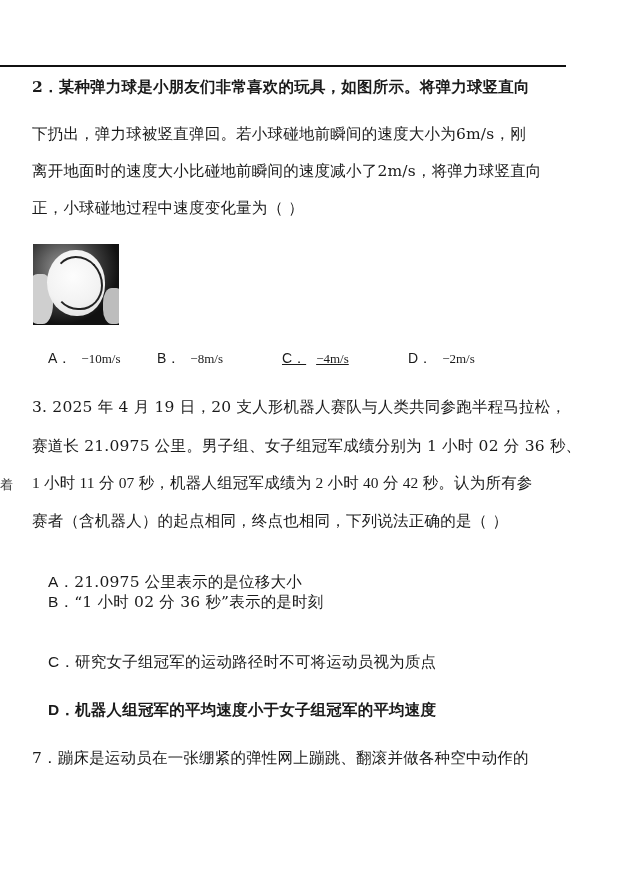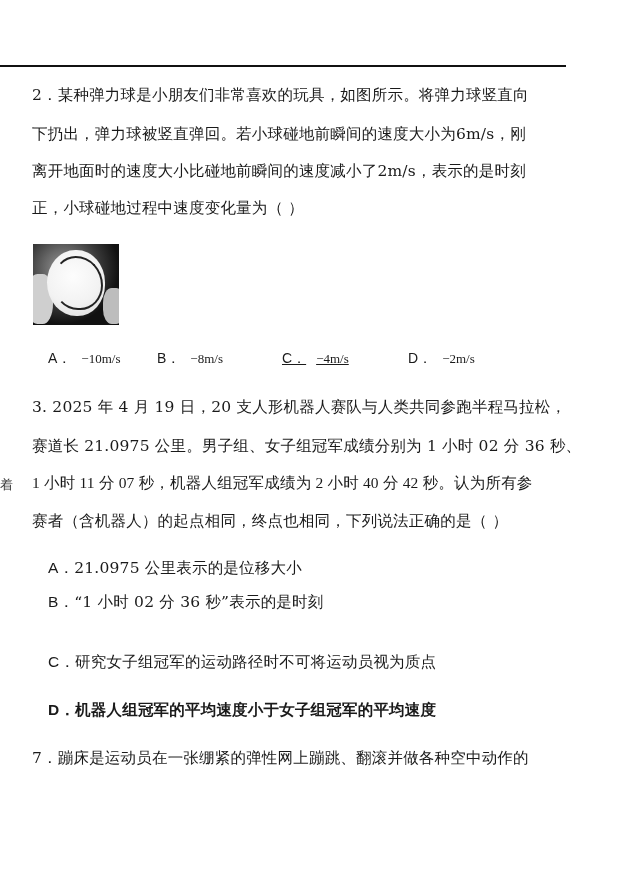--- a/index.html
+++ b/index.html
@@ -46,23 +46,23 @@
   .opt .val { font-family: "Liberation Serif", serif; font-size: 13px; }
   .margin-mark {
     position: absolute; left: 0; top: 476px; font-size: 13px; color: #333;
   }
 </style>
 </head>
 <body>
 
 <div class="rule"></div>
 
-<div class="line" style="top:85px;">2．某种弹力球是小朋友们非常喜欢的玩具，如图所示。将弹力球竖直向</div>
+<div class="line" style="top:77px;font-weight:bold;">2．某种弹力球是小朋友们非常喜欢的玩具，如图所示。将弹力球竖直向</div>
 <div class="line" style="top:124px;">下扔出，弹力球被竖直弹回。若小球碰地前瞬间的速度大小为6m/s，刚</div>
-<div class="line" style="top:161px;">离开地面时的速度大小比碰地前瞬间的速度减小了2m/s，表示的是时刻</div>
+<div class="line" style="top:161px;">离开地面时的速度大小比碰地前瞬间的速度减小了2m/s，将弹力球竖直向</div>
 <div class="line" style="top:198px;">正，小球碰地过程中速度变化量为（    ）</div>
 
 <div class="photo">
   <div class="finger-l"></div>
   <div class="ball"></div>
   <div class="seam"></div>
   <div class="finger-r"></div>
 </div>
 
 <div class="opt-row">
@@ -80,21 +80,21 @@
   </div>
 </div>
 
 <div class="line" style="top:397px;">3. 2025 年 4 月 19 日，20 支人形机器人赛队与人类共同参跑半程马拉松，</div>
 <div class="line" style="top:436px;">赛道长 21.0975 公里。男子组、女子组冠军成绩分别为 1 小时 02 分 36 秒、</div>
 <div class="line" style="top:473px;font-family:Liberation Serif, serif;">1 小时 11 分 07 秒，机器人组冠军成绩为 2 小时 40 分 42 秒。认为所有参</div>
 <div class="line" style="top:511px;">赛者（含机器人）的起点相同，终点也相同，下列说法正确的是（    ）</div>
 
 <div class="margin-mark">着</div>
 
-<div class="line" style="left:48px; top:558px;">
+<div class="line" style="left:48px; top:572px;">
   <span class="sans">A．</span><span>21.0975 公里表示的是位移大小</span>
 </div>
 <div class="line" style="left:48px; top:592px;">
   <span class="sans">B．</span><span>“1 小时 02 分 36 秒”表示的是时刻</span>
 </div>
 <div class="line" style="left:48px; top:652px;">
   <span class="sans">C．</span><span>研究女子组冠军的运动路径时不可将运动员视为质点</span>
 </div>
 <div class="line" style="left:48px; top:700px;font-weight:bold;">
   <span class="sans">D．</span><span>机器人组冠军的平均速度小于女子组冠军的平均速度</span>

